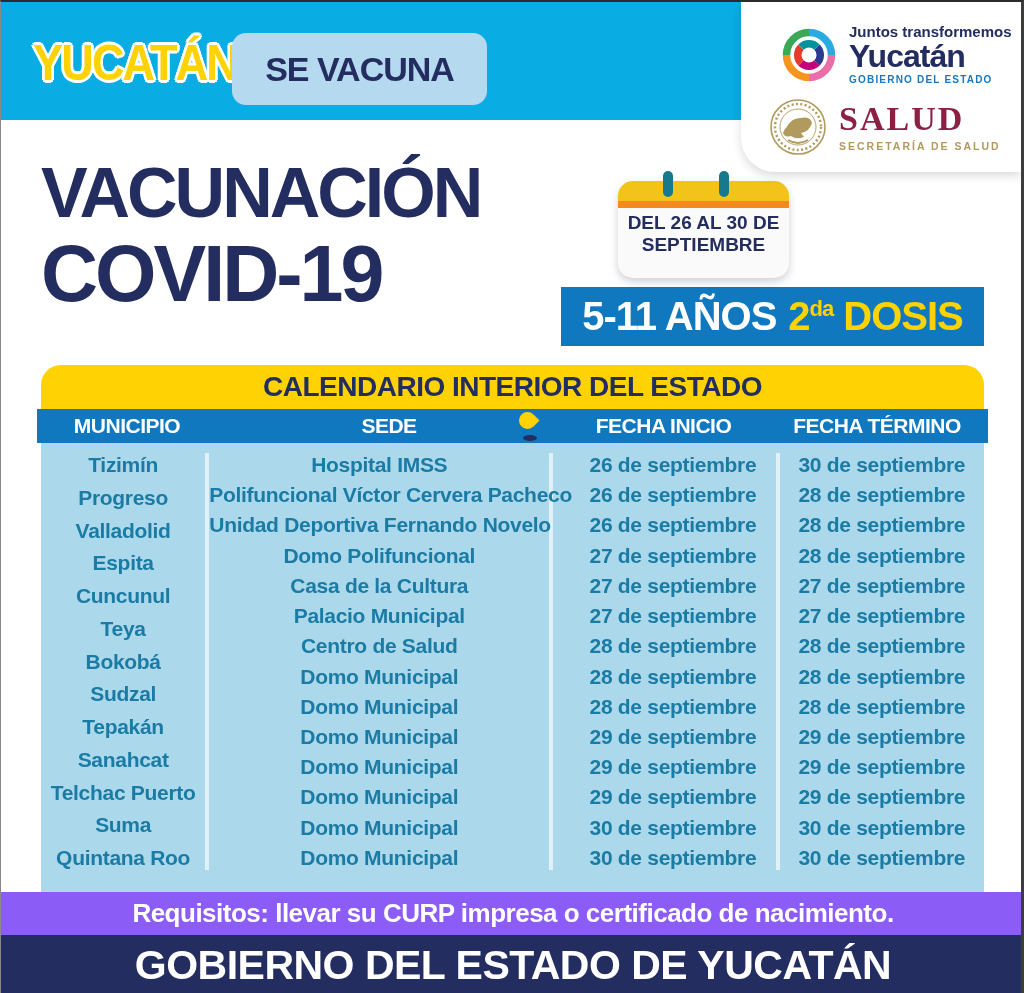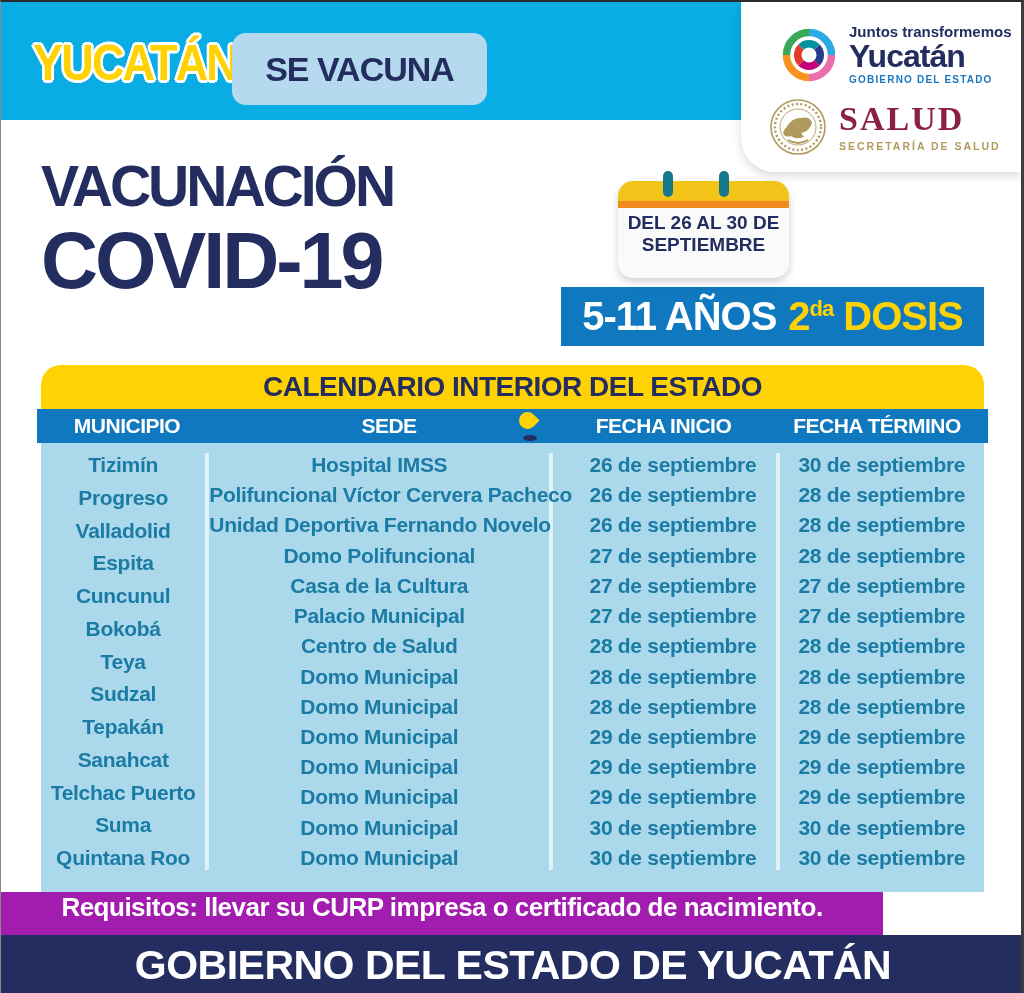--- a/index.html
+++ b/index.html
@@ -49,21 +49,21 @@
   .yuc-sub { font-size:10px; font-weight:bold; color:#1878c2; letter-spacing:1.2px; margin-top:3px; }
   .logo-row2 { position:absolute; left:28px; top:96px; display:flex; align-items:center; }
   .seal { width:58px; height:58px; flex:0 0 auto; }
   .salud-text { margin-left:12px; line-height:1; }
   .salud-name { font-family:"Liberation Serif", serif; font-size:34px; font-weight:bold; color:#8c2042; letter-spacing:2px; }
   .salud-sub { font-size:10.5px; font-weight:bold; color:#b09a5e; letter-spacing:2px; margin-top:5px; }
 
   
   .heading { position:absolute; left:40px; top:148px; line-height:1; }
   .heading .h-line1 { font-size:43px; font-weight:800; letter-spacing:-1px; color:#1878c2; }
-  .heading .h-line2 { font-size:57px; font-weight:800; letter-spacing:-3px; color:#232d5f; margin-top:8px; }
+  .heading .h-line2 { font-size:70px; font-weight:800; letter-spacing:-3px; color:#232d5f; margin-top:8px; }
   .heading .h-line3 { font-size:79px; font-weight:800; letter-spacing:-3px; color:#232d5f; margin-top:6px; }
 
   
   .cal-badge {
     position:absolute; left:617px; top:179px; width:171px; height:97px;
     background:#fafafa; border-radius:15px; overflow:hidden;
     box-shadow:0 4px 8px rgba(0,0,0,.18);
     z-index:2;
   }
   .cal-top { height:20px; background:#f2c318; }
@@ -110,22 +110,22 @@
           height:100%; }
   .tcol.c0 { width:176px; border-right:4px solid rgba(255,255,255,.65); }
   .tcol.c1 { width:344px; border-right:4px solid rgba(255,255,255,.65); }
   .tcol.c2 { width:236px; border-right:4px solid rgba(255,255,255,.65);padding-left:17px; }
   .tcol.c3 { width:214px; }
   .tcell { text-align:center; font-size:21px; font-weight:bold; color:#1a7ba4;
            letter-spacing:-0.3px; white-space:nowrap; }
 
   
   .req-bar {
-    position:absolute; left:0; top:890px; width:882px; height:43px;
-    background:#a21caf; display:flex; justify-content:center;
+    position:absolute; left:0; top:890px; width:1024px; height:43px;
+    background:#8b5cf6; display:flex; align-items:center; justify-content:center;
   }
   .req-bar span { color:#ffffff; font-size:26px; font-weight:800; letter-spacing:-0.5px; }
   .footer-bar {
     position:absolute; left:0; top:933px; width:1024px; height:60px;
     background:#232d5f; display:flex; align-items:center; justify-content:center;
   }
   .footer-bar span { color:#ffffff; font-size:41px; font-weight:800; letter-spacing:-0.5px; }
 </style>
 </head>
 <body>
@@ -208,22 +208,22 @@
       <div class="pin-dot"></div>
       <div class="pin"></div>
     </div>
     <div class="table-body">
         <div class="tcol c0">
           <div class="tcell">Tizimín</div>
           <div class="tcell">Progreso</div>
           <div class="tcell">Valladolid</div>
           <div class="tcell">Espita</div>
           <div class="tcell">Cuncunul</div>
+          <div class="tcell">Teya</div>
           <div class="tcell">Bokobá</div>
-          <div class="tcell">Teya</div>
           <div class="tcell">Sudzal</div>
           <div class="tcell">Tepakán</div>
           <div class="tcell">Sanahcat</div>
           <div class="tcell">Telchac Puerto</div>
           <div class="tcell">Suma</div>
           <div class="tcell">Quintana Roo</div>
         </div>
         <div class="tcol c1">
           <div class="tcell">Hospital IMSS</div>
           <div class="tcell">Polifuncional Víctor Cervera Pacheco</div>

